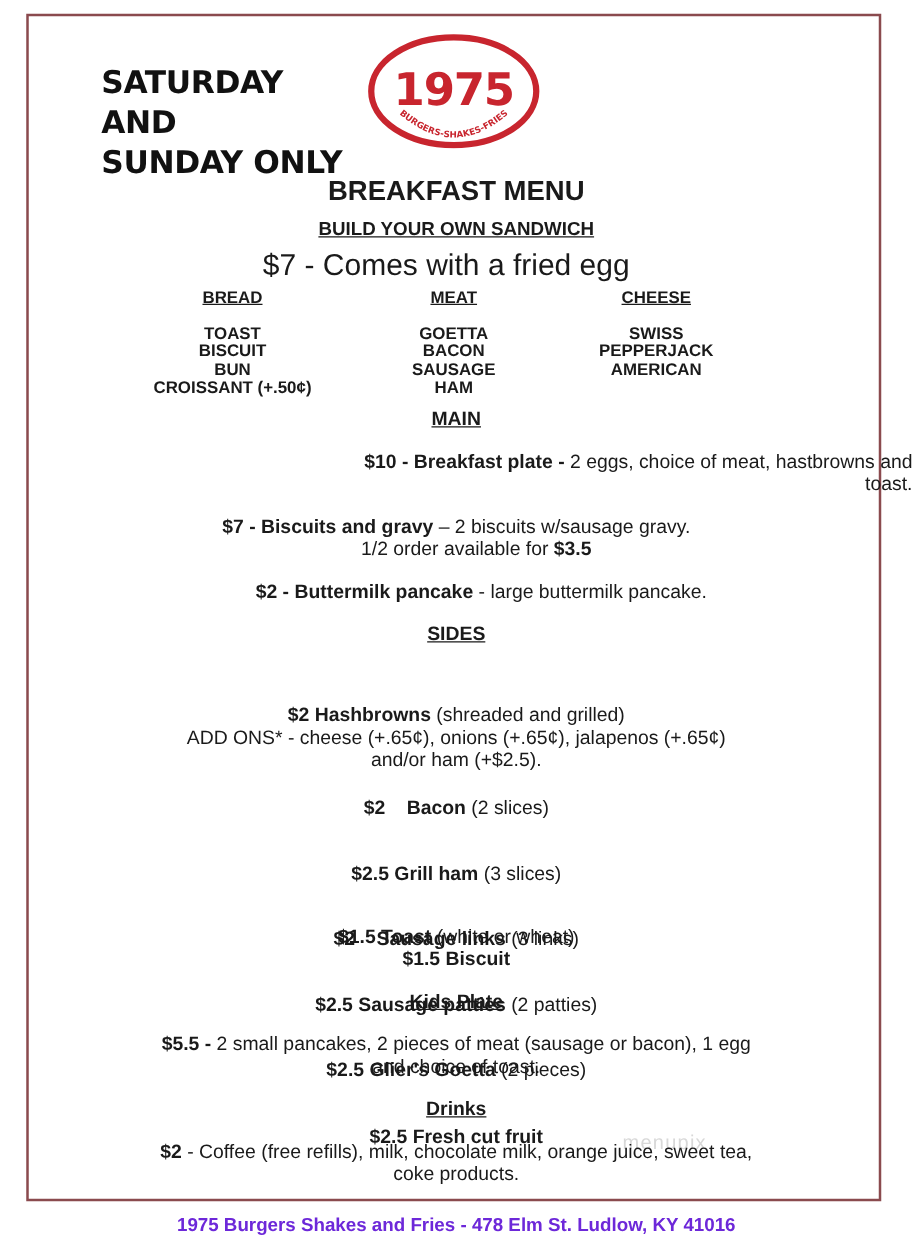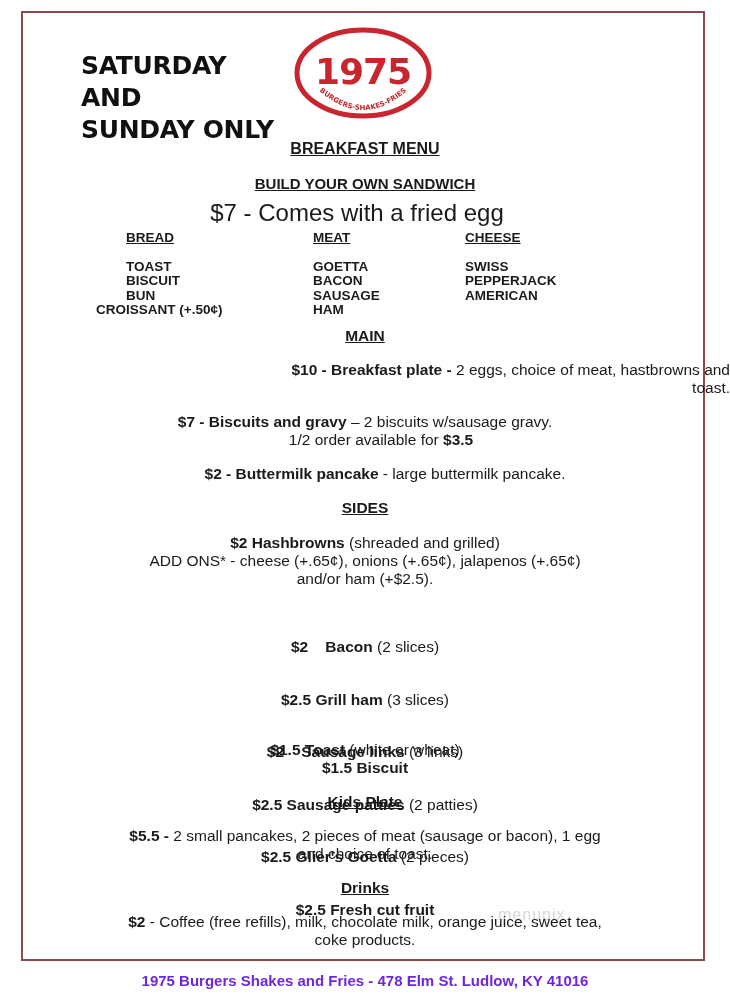--- a/index.html
+++ b/index.html
@@ -5,25 +5,25 @@
   html, body { margin:0; padding:0; background:#ffffff; }
   body { width:730px; height:1000px; position:relative; overflow:hidden;
          font-family:"Liberation Sans", sans-serif; color:#1a1a1a; }
   .frame { position:absolute; left:21px; top:11px; width:684px; height:950px;
            border:2px solid #8a4a4e; box-sizing:border-box; }
   .hours { position:absolute; left:70px; top:50px; width:200px;
            font-family:"DejaVu Sans", sans-serif; font-weight:bold; font-size:25px;
            line-height:32px; color:#111; letter-spacing:-0.3px;margin-left:11px; }
   .logo { position:absolute; left:293px; top:27px; width:140px; height:92px; }
   .center { position:absolute; left:0; width:730px; text-align:center; }
-  .title { top:140px; font-size:16px; font-weight:bold;text-decoration:underline; }
+  .title { top:140px; font-size:22px; font-weight:bold; }
   .sub { top:175px; font-size:15px; font-weight:bold; text-decoration:underline; }
   .price-line { top:199px; font-size:24px; left:-8px; }
   .cols { position:absolute; top:231px; left:0; width:730px; height:90px; }
-  .col { position:absolute; text-align:left; font-weight:bold; font-size:13.5px; line-height:14.5px; }
+  .col { position:absolute; text-align:center; font-weight:bold; font-size:13.5px; line-height:14.5px; }
   .col .hd { text-decoration:underline; margin-bottom:14px; display:block; }
   .col .it { display:block; }
   .sec-hd { font-size:15.5px; font-weight:bold; text-decoration:underline; }
   .body-text { font-size:15.5px; line-height:18px; }
   .b { font-weight:bold; }
   .footer { position:absolute; top:972px; left:0; width:730px; text-align:center;
             font-size:15px; font-weight:bold; color:#6d28d9; }
   .wm { position:absolute; left:498px; top:906px; font-size:16px; color:#d8d8d8;
         letter-spacing:1px; }
 </style>
@@ -86,21 +86,21 @@
   <div><span class="b">$7 - Biscuits and gravy</span><span> – 2 biscuits w/sausage gravy.</span></div>
   <div style="padding-left:32px;"><span>1/2 order available for </span><span class="b">$3.5</span></div>
 </div>
 
 <div class="center body-text" style="top:465px;padding-left:20px;">
   <span class="b">$2 - Buttermilk pancake</span><span> - large buttermilk pancake.</span>
 </div>
 
 <div class="center sec-hd" style="top:499px;">SIDES</div>
 
-<div class="center body-text" style="top:534px;">
+<div class="center body-text" style="top:564px;">
   <div><span class="b">$2 Hashbrowns</span><span> (shreaded and grilled)</span></div>
   <div>ADD ONS* - cheese (+.65¢), onions (+.65¢), jalapenos (+.65¢)</div>
   <div>and/or ham (+$2.5).</div>
 </div>
 
 <div class="center body-text" style="top:603px;line-height:17.5px;white-space:pre;">
   <div><span class="b">$2    Bacon</span><span> (2 slices)</span></div>
   <div><span class="b">$2.5 Grill ham</span><span> (3 slices)</span></div>
   <div><span class="b">$2    Sausage links</span><span> (3 links)</span></div>
   <div><span class="b">$2.5 Sausage patties</span><span> (2 patties)</span></div>

